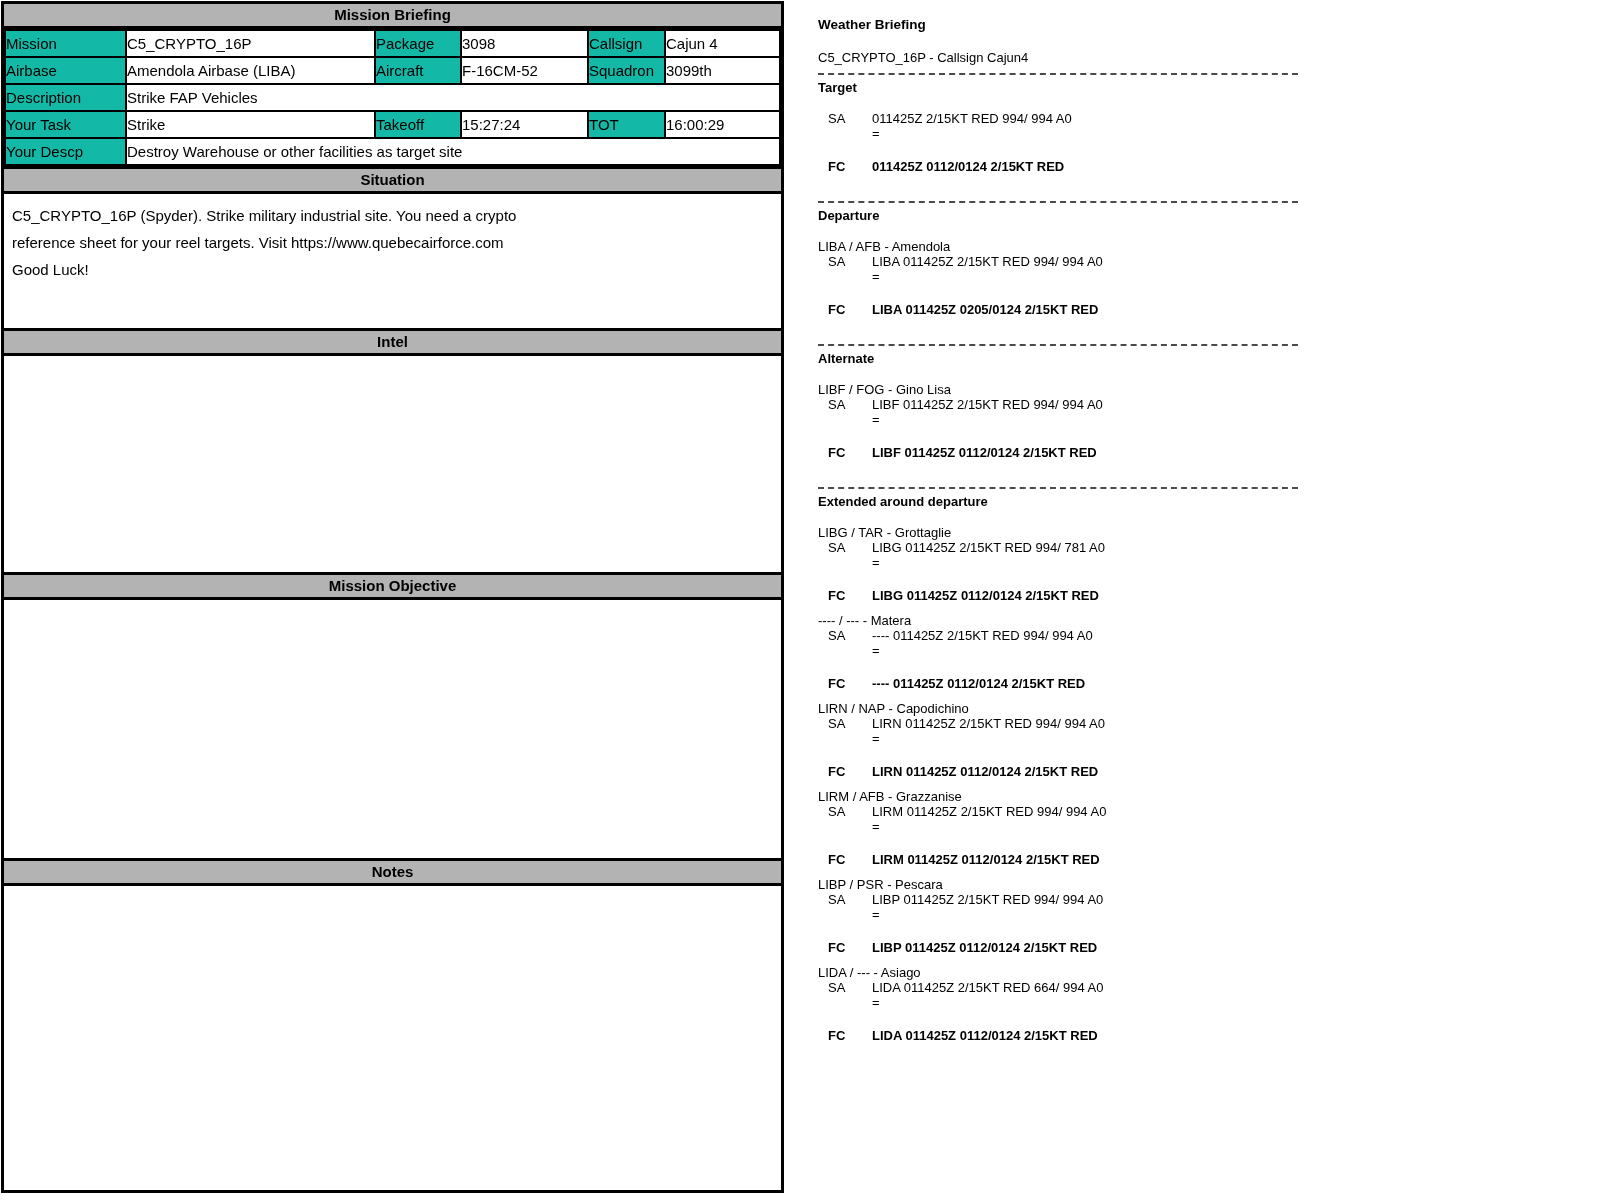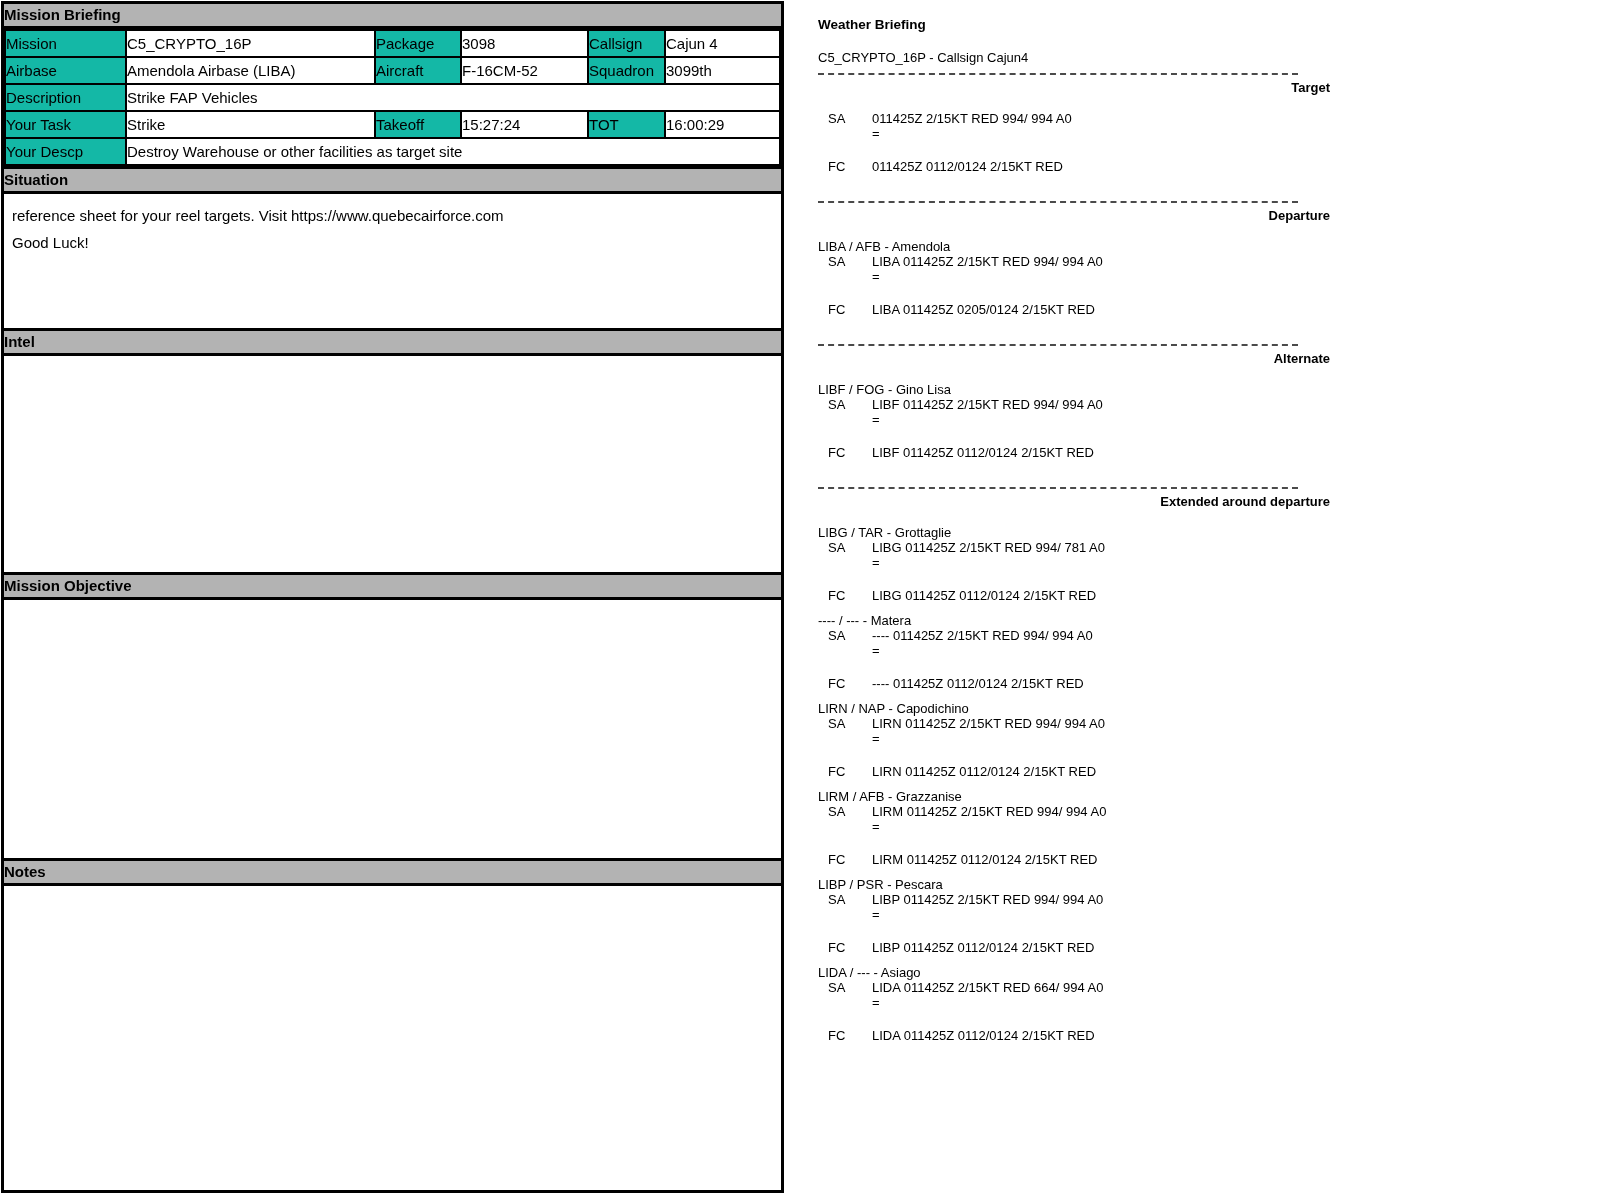--- a/index.html
+++ b/index.html
@@ -11,21 +11,21 @@
 
   
   .mission-panel {
     position:absolute; left:1px; top:1px; width:783px; height:1192px;
     border:3px solid #000; box-sizing:border-box; background:#fff;
     display:flex; flex-direction:column;
   }
   .band {
     flex:none; background:#b3b3b3;
     border-top:3px solid #000; border-bottom:3px solid #000;
-    height:22px; line-height:22px; text-align:left;
+    height:22px; line-height:22px; text-align:center;
     font-weight:bold; font-size:15px;
   }
   .band.first { border-top:none; }
   table.mb-table { border-collapse:collapse; width:100%; table-layout:fixed; flex:none; }
   table.mb-table td {
     border:2px solid #000; height:25px; font-size:15px;
     overflow:hidden; white-space:nowrap; padding:0;
   }
   td.lbl { background:#14b8a6; text-align:left; }
   td.val { background:#fff; padding-left:8px; }
@@ -39,27 +39,27 @@
   
   .weather-panel {
     position:absolute; left:790px; top:0; width:540px;
     padding:17px 0 0 28px; box-sizing:border-box;
     font-size:13px; line-height:15px;
   }
   .wx-title { width:415px; font-weight:bold; font-size:13.5px; }
   .wx-subtitle { margin-top:18px; white-space:nowrap; }
   .wx-divider { width:480px; height:0; border-top:2px dashed #4a4a4a; margin:27px 0 5px 0; }
   .wx-section:first-of-type .wx-divider { margin-top:8px; }
-  .wx-heading { font-weight:bold; margin:0 0 16px 0;text-align:right; }
+  .wx-heading { font-weight:bold; margin:0 0 16px 0; }
   .wx-station + .wx-station { margin-top:10px; }
   .wx-name { font-weight:normal; white-space:nowrap; }
   .wx-row { display:flex; padding-left:10px; white-space:nowrap; }
   .wx-row-label { width:44px; flex:none; }
   .wx-eq { padding-left:54px; }
-  .wx-fc { margin-top:18px; }
+  .wx-fc { margin-top:18px;font-weight:bold; }
 </style>
 </head>
 <body>
 
 <div class="mission-panel">
 
   <div class="band first">Mission Briefing</div>
 
   <table class="mb-table">
     <colgroup>
@@ -101,20 +101,21 @@
     </tr>
     <tr>
       <td class="lbl">Your Descp</td>
       <td class="val" colspan="5">Destroy Warehouse or other facilities as target site</td>
     </tr>
   </tbody>
     </table>
 
   <div class="band">Situation</div>
   <div class="sec-body situation-body">
+      <div class="sit-line">C5_CRYPTO_16P (Spyder). Strike military industrial site. You need a crypto</div>
       <div class="sit-line">reference sheet for your reel targets. Visit https://www.quebecairforce.com</div>
       <div class="sit-line">Good Luck!</div>
     </div>
 
   <div class="band">Intel</div>
   <div class="sec-body intel-body"></div>
 
   <div class="band">Mission Objective</div>
   <div class="sec-body objective-body"></div>
 

